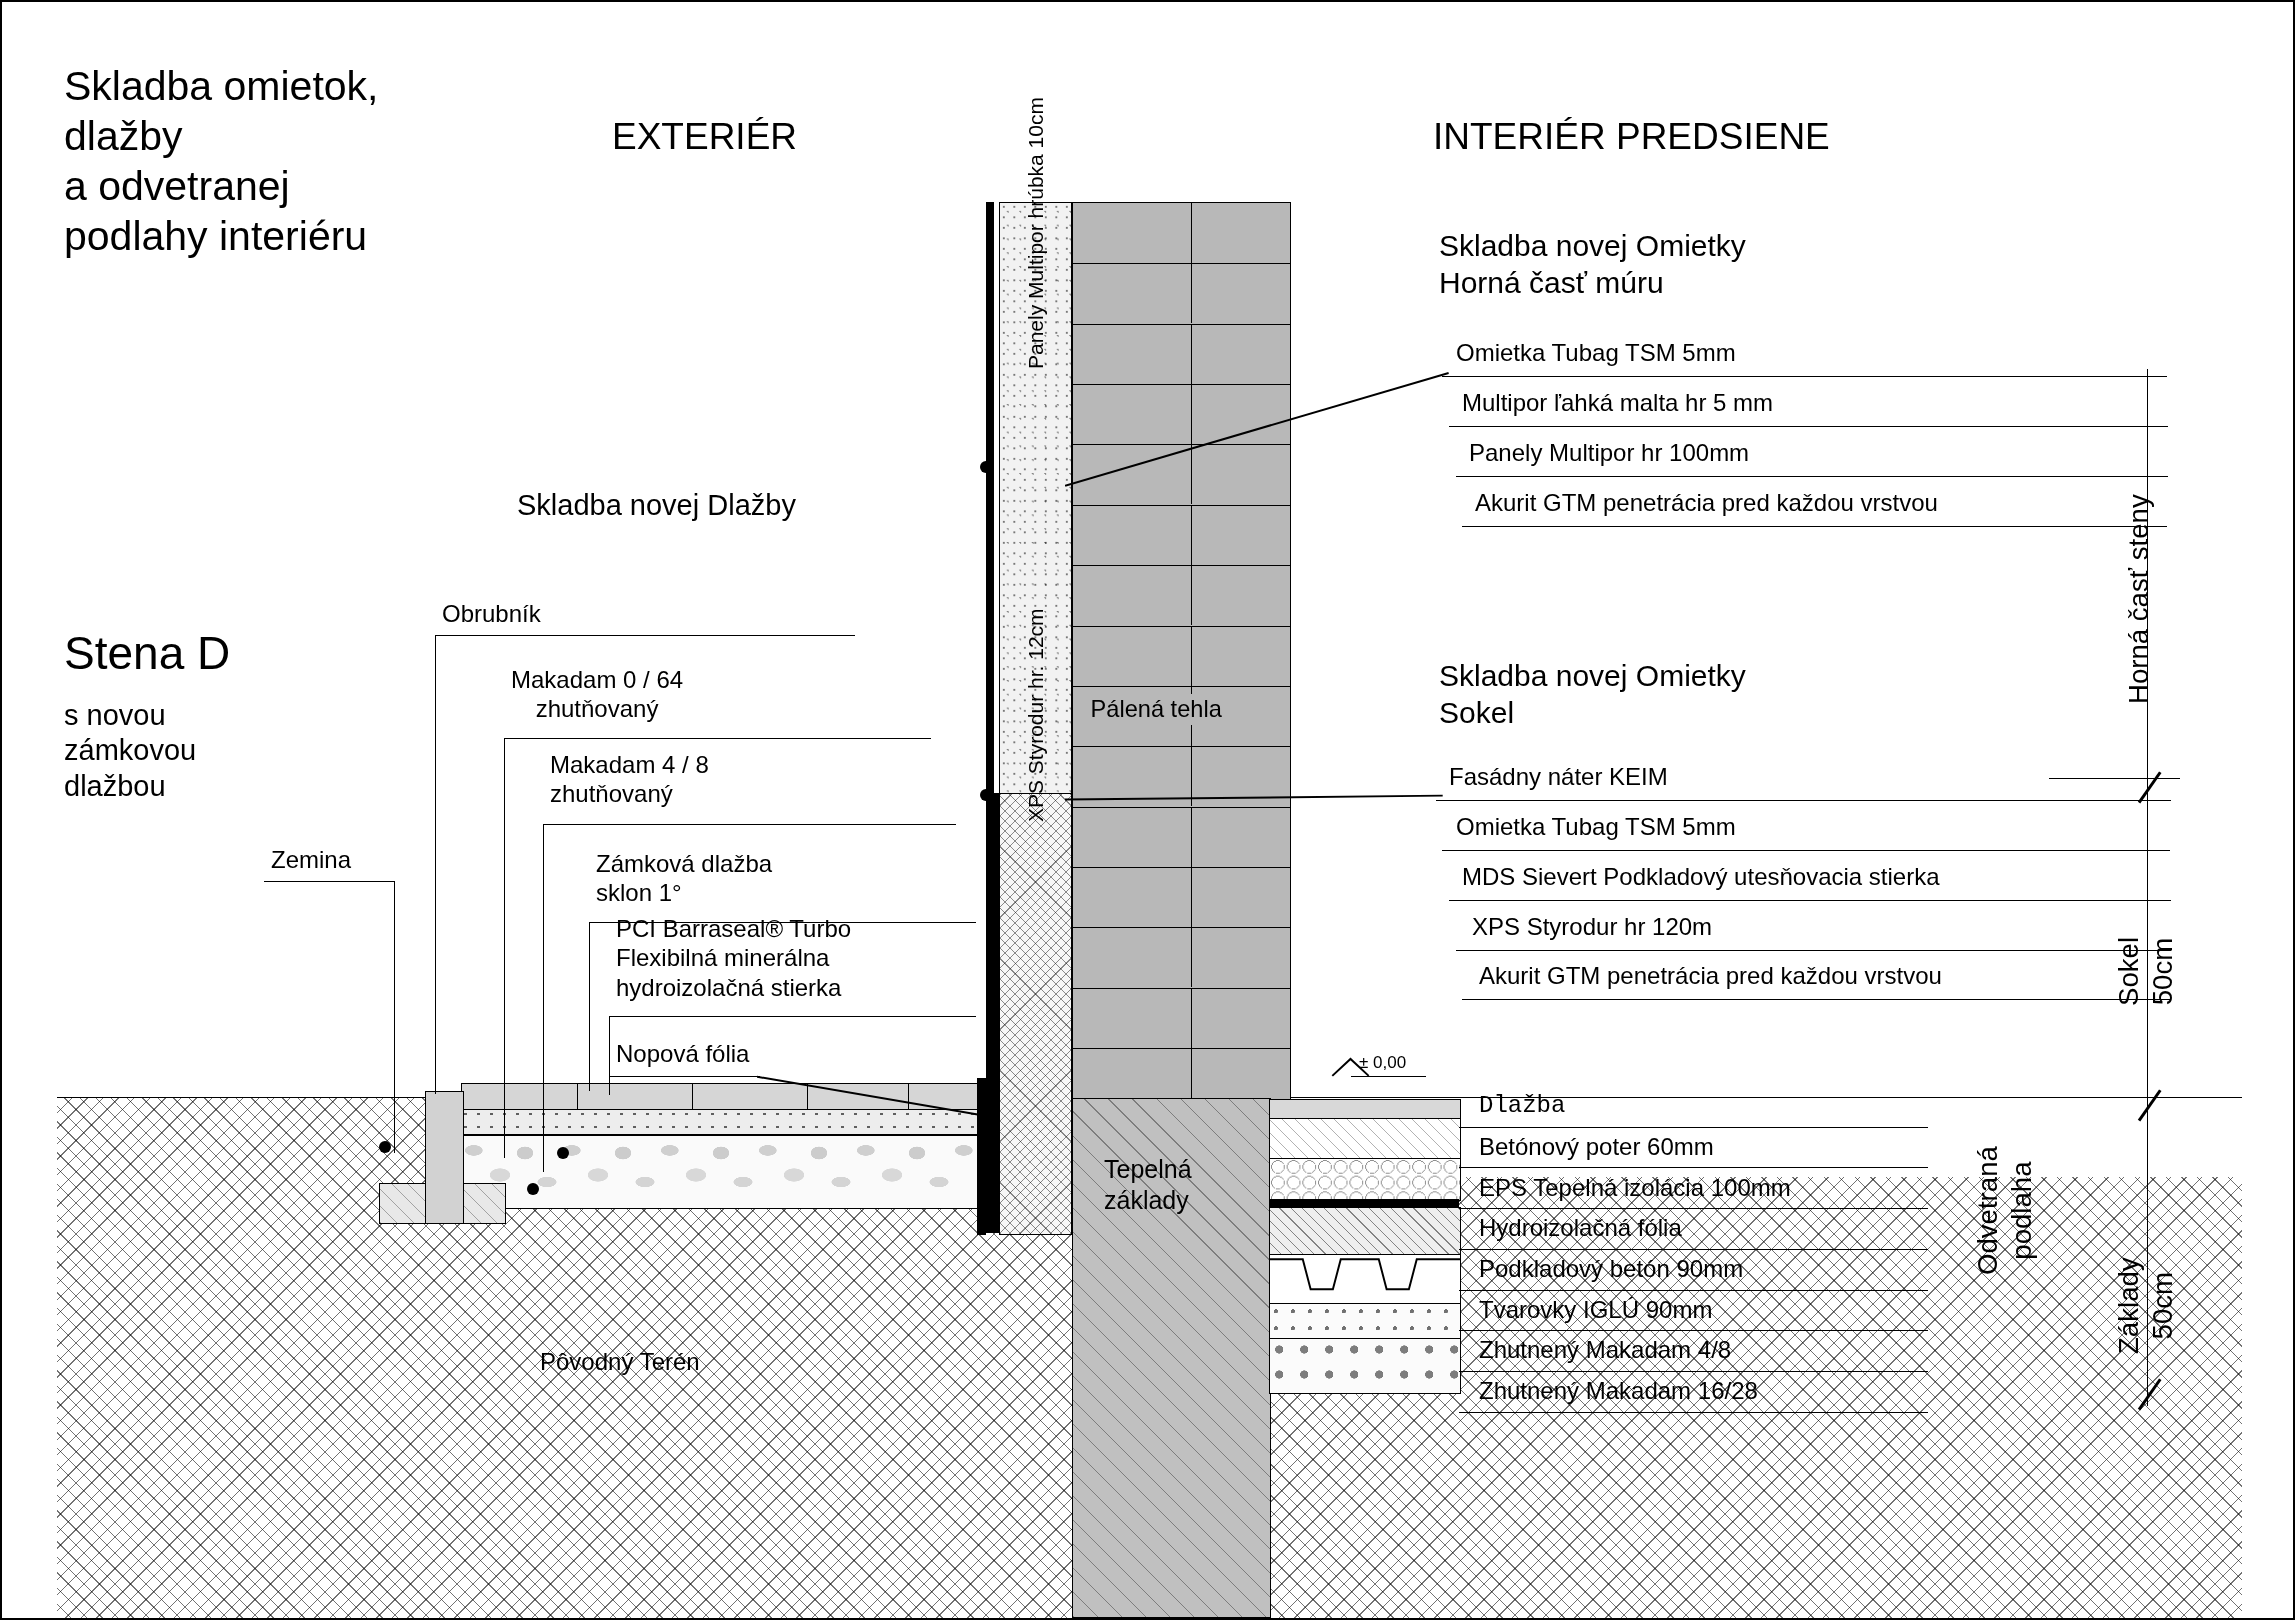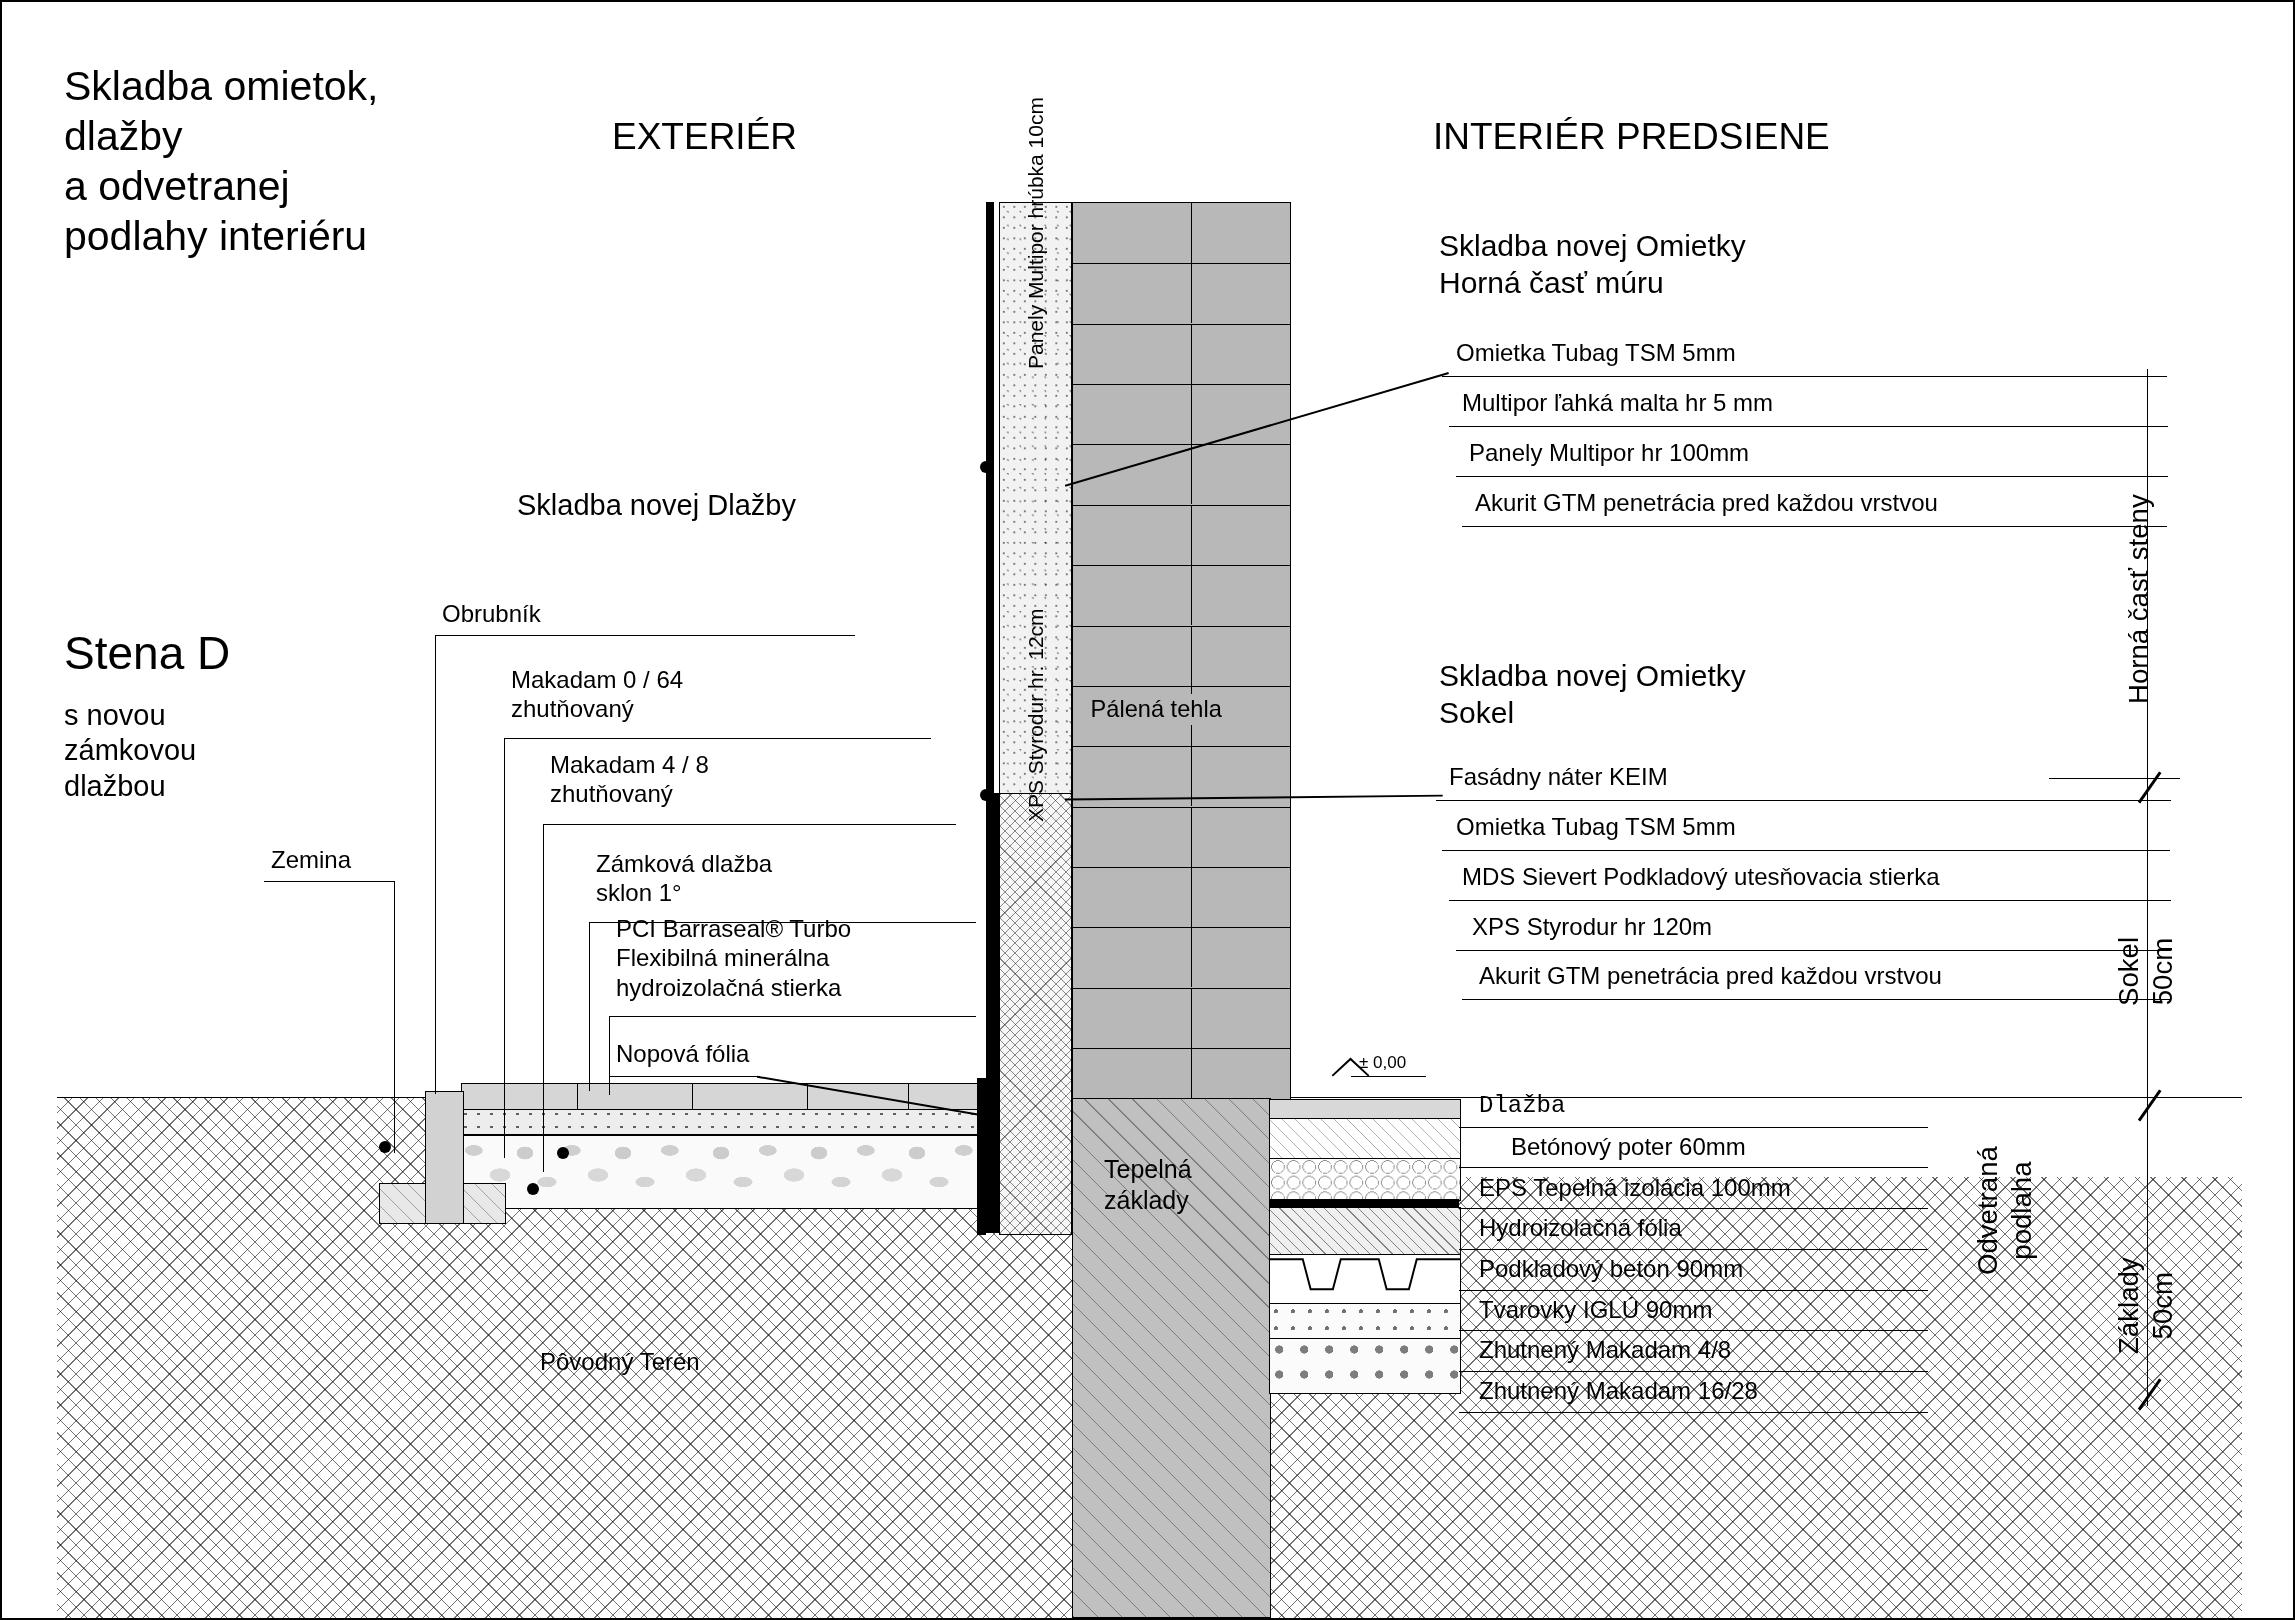--- a/index.html
+++ b/index.html
@@ -206,21 +206,21 @@
   <div class="t dlazby">Skladba novej Dlažby</div>
 
   <div class="t cal" style="left:269px;top:843px;">Zemina</div>
   <div class="ln hl" style="left:262px;top:879px;width:131px;"></div>
   <div class="ln vl" style="left:392px;top:879px;height:272px;"></div>
 
   <div class="t cal" style="left:440px;top:597px;">Obrubník</div>
   <div class="ln hl" style="left:433px;top:633px;width:420px;"></div>
   <div class="ln vl" style="left:433px;top:633px;height:459px;"></div>
 
-  <div class="t cal" style="left:509px;top:663px;">Makadam 0 / 64
+  <div class="t cal" style="left:509px;top:663px;text-align:center;">Makadam 0 / 64
 zhutňovaný</div>
   <div class="ln hl" style="left:502px;top:736px;width:427px;"></div>
   <div class="ln vl" style="left:502px;top:736px;height:420px;"></div>
 
   <div class="t cal" style="left:548px;top:748px;">Makadam 4 / 8
 zhutňovaný</div>
   <div class="ln hl" style="left:541px;top:822px;width:413px;"></div>
   <div class="ln vl" style="left:541px;top:822px;height:348px;"></div>
 
   <div class="t cal" style="left:594px;top:847px;">Zámková dlažba
@@ -269,21 +269,21 @@
   <div class="t cal" style="left:1470px;top:910px;">XPS Styrodur hr 120m</div>
   <div class="ln hl" style="left:1454px;top:948px;width:715px;"></div>
   <div class="t cal" style="left:1477px;top:959px;">Akurit GTM penetrácia pred každou vrstvou</div>
   <div class="ln hl" style="left:1460px;top:997px;width:709px;"></div>
   <svg style="position:absolute;left:1063px;top:791px;" width="381" height="7.9" viewBox="0 0 580 12">
     <path d="M0 10 L575 4" stroke="#000" stroke-width="3" fill="none"></path>
   </svg>
 
   <div class="t cal" style="left:1477px;top:1089px;font-family:Liberation Mono, monospace;">Dlažba</div>
   <div class="ln hl" style="left:1457px;top:1125px;width:469px;"></div>
-  <div class="t cal" style="left:1477px;top:1130px;margin-left:32px;">Betónový poter 60mm</div>
+  <div class="t cal" style="left:1477px;top:1130px;">Betónový poter 60mm</div>
   <div class="ln hl" style="left:1457px;top:1165px;width:469px;"></div>
   <div class="t cal" style="left:1477px;top:1171px;">EPS Tepelná izolácia 100mm</div>
   <div class="ln hl" style="left:1457px;top:1206px;width:469px;"></div>
   <div class="t cal" style="left:1477px;top:1211px;">Hydroizolačná fólia</div>
   <div class="ln hl" style="left:1457px;top:1247px;width:469px;"></div>
   <div class="t cal" style="left:1477px;top:1252px;">Podkladový betón 90mm</div>
   <div class="ln hl" style="left:1457px;top:1288px;width:469px;"></div>
   <div class="t cal" style="left:1477px;top:1293px;">Tvarovky IGLÚ 90mm</div>
   <div class="ln hl" style="left:1457px;top:1328px;width:469px;"></div>
   <div class="t cal" style="left:1477px;top:1333px;">Zhutnený Makadam 4/8</div>

